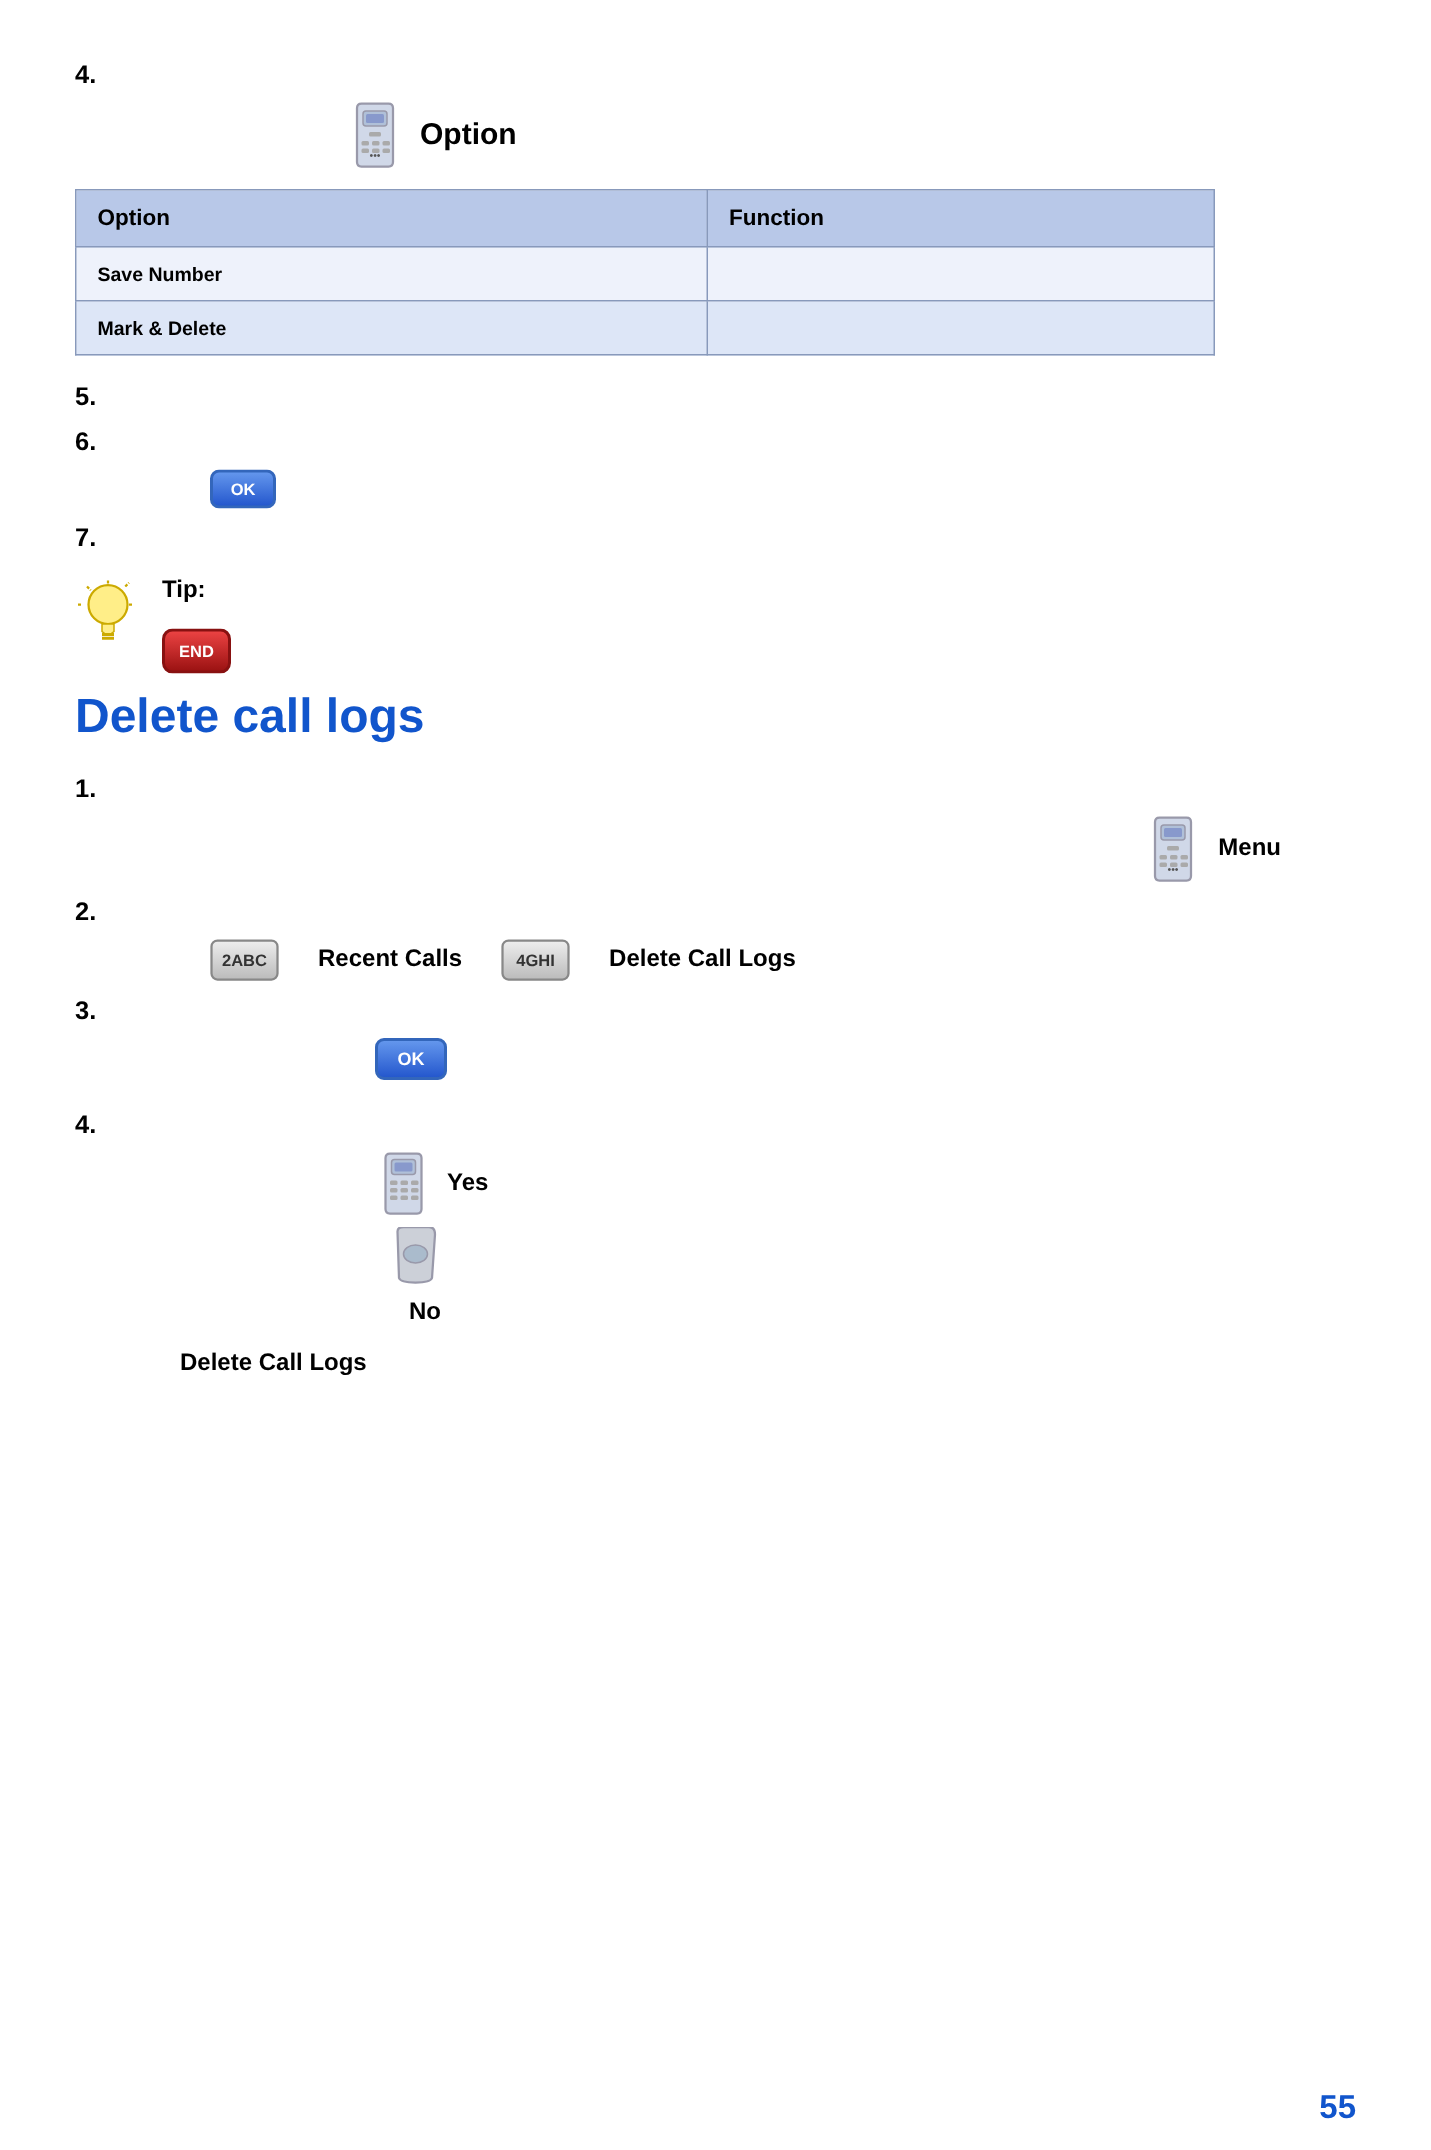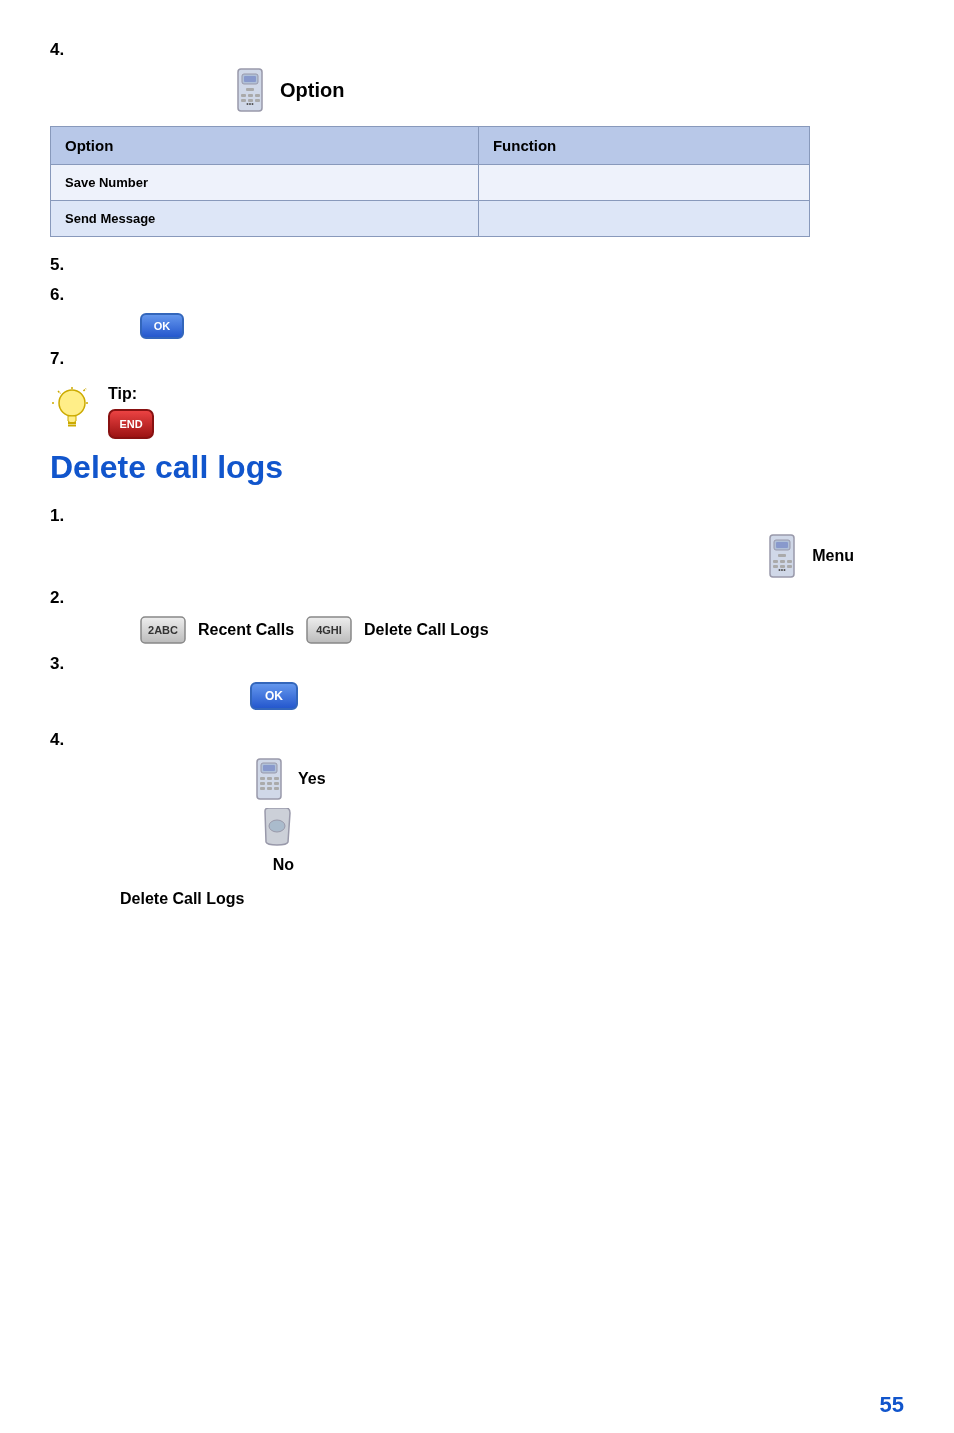--- a/index.html
+++ b/index.html
@@ -61,21 +61,21 @@
     
     .tip-section {
       display: flex;
       align-items: flex-start;
       margin: 20px 0 10px 0;
       gap: 14px;
     }
     .tip-content {
       display: flex;
       flex-direction: column;
-      gap: 6px;
+      gap: 16px;
     }
     .tip-label {
       font-weight: bold;
       font-size: 16px;
     }
 
     
     .section-title {
       color: #1155cc;
       font-size: 32px;
@@ -132,21 +132,21 @@
       <th>Option</th>
       <th>Function</th>
     </tr>
   </thead>
   <tbody>
     <tr>
       <td>Save Number</td>
       <td></td>
     </tr>
     <tr>
-      <td>Send Message</td>
+      <td>Mark &amp; Delete</td>
       <td></td>
     </tr>
   </tbody>
 </table>
 
 <div class="step-number">5.</div>
 
 <div class="step-number">6.</div>
 <div class="step-row" style="margin-left:90px; margin-bottom:4px;">
 
@@ -208,21 +208,21 @@
     <rect x="18" y="26" width="5" height="3" rx="1" fill="#aaa"></rect>
     <rect x="25" y="26" width="5" height="3" rx="1" fill="#aaa"></rect>
     <rect x="11" y="31" width="5" height="3" rx="1" fill="#aaa"></rect>
     <rect x="18" y="31" width="5" height="3" rx="1" fill="#aaa"></rect>
     <rect x="25" y="31" width="5" height="3" rx="1" fill="#aaa"></rect>
   </svg>
   <span class="bold-text step-label">Menu</span>
 </div>
 
 <div class="step-number">2.</div>
-<div class="step-row" style="margin-left:90px; flex-wrap:wrap; gap:12px;">
+<div class="step-row" style="margin-left:90px; flex-wrap:wrap; gap:26px;">
 
   <svg width="46" height="28" viewBox="0 0 46 28">
     <rect x="1" y="1" width="44" height="26" rx="4" fill="url(#keygrad)" stroke="#888" stroke-width="1.5"></rect>
     <defs>
       <linearGradient id="keygrad" x1="0" y1="0" x2="0" y2="1">
         <stop offset="0%" stop-color="#eeeeee"></stop>
         <stop offset="100%" stop-color="#bbbbbb"></stop>
       </linearGradient>
     </defs>
     <text x="23" y="18" text-anchor="middle" font-size="11" font-weight="bold" fill="#333">2ABC</text>

